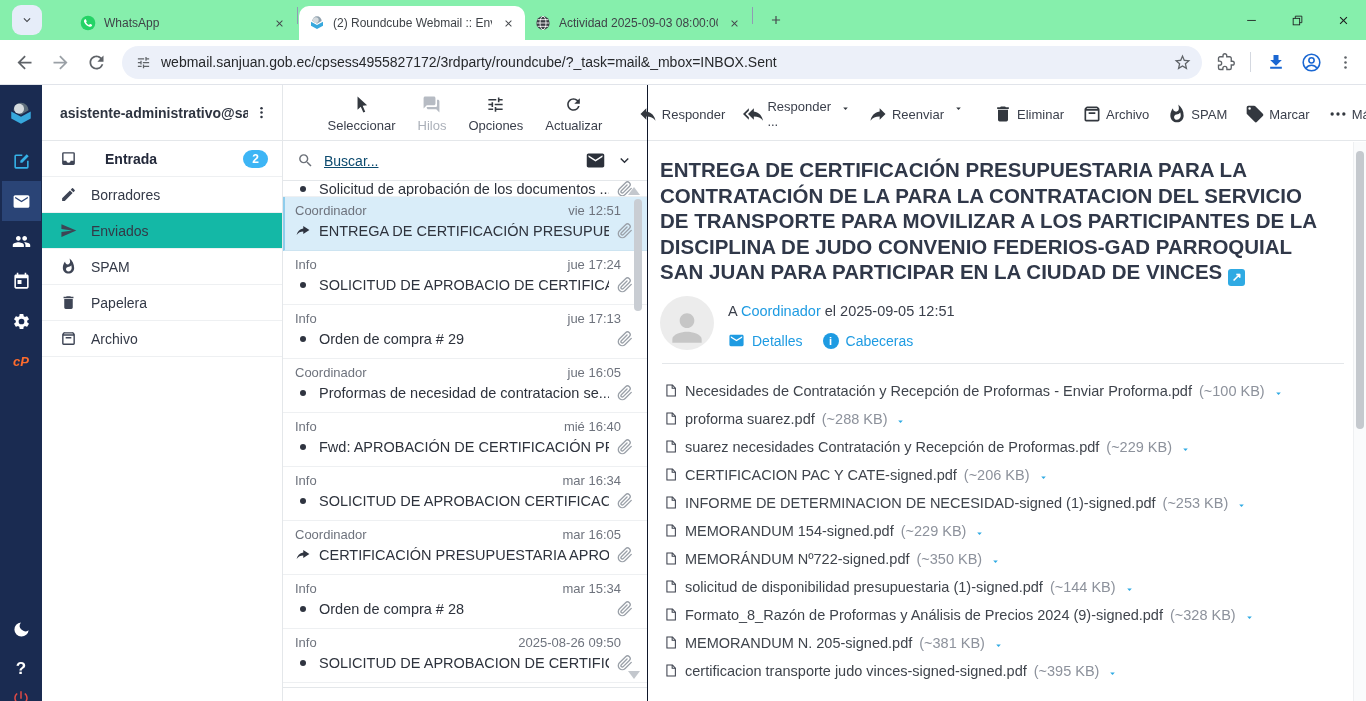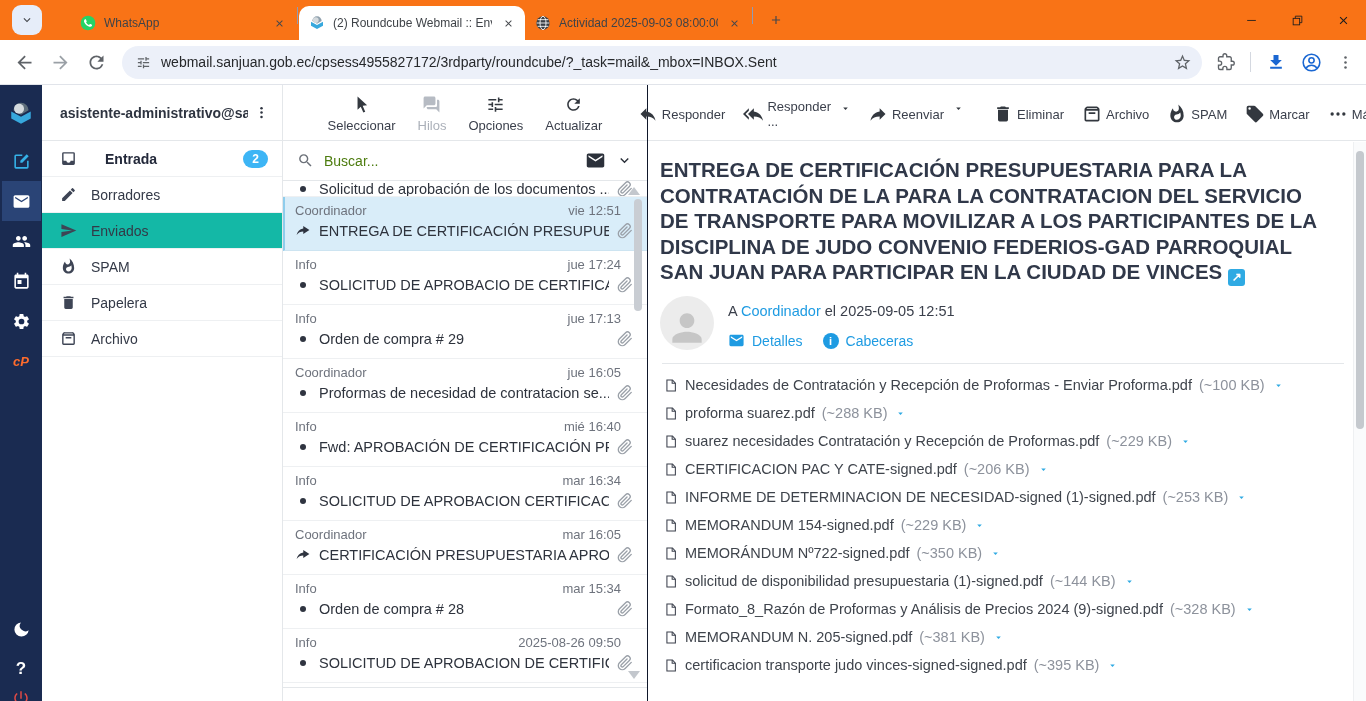--- a/index.html
+++ b/index.html
@@ -1,20 +1,20 @@
 <!DOCTYPE html>
 <html><head>
 <meta charset="utf-8">
 <style>
   * { box-sizing: border-box; margin: 0; padding: 0; }
   html,body { width:1366px; height:701px; overflow:hidden; background:#fff;
     font-family:"Liberation Sans", sans-serif; }
 
   
-  .tabstrip { height:40px; background:#f97316; display:flex; align-items:center; padding-left:12px; }
+  .tabstrip { height:40px; background:#86efac; display:flex; align-items:center; padding-left:12px; }
   .tab-search { align-self:center; width:30px; height:30px; border-radius:9px; background:#e6edf9;
     display:flex; align-items:center; justify-content:center; color:#44474c; margin-right:28px; }
   .tab-search svg { width:14px; height:14px; fill:currentColor; }
   .tab { width:226px; height:34px; display:flex; align-items:center; gap:8px; padding:0 8px 0 10px;
     font-size:12px; color:#3f4348; align-self:flex-end; border-radius:10px 10px 0 0; }
   .tab.active { background:#fff; }
   .tab-favicon { width:16px; height:16px; flex-shrink:0; }
   .tab-favicon svg { width:16px; height:16px; }
   .tab-title { flex:1; white-space:nowrap; overflow:hidden; }
   .tab-close { width:17px; height:17px; border-radius:50%; display:flex; align-items:center; justify-content:center; color:#44474c; flex-shrink:0; }
@@ -82,21 +82,21 @@
   .list-toolbar { height:56px; flex-shrink:0; display:flex; align-items:center; justify-content:center; gap:22px; border-bottom:1px solid #e4e7ea; padding-top:3px; }
   .tbtn { display:flex; flex-direction:column; align-items:center; gap:4px; font-size:13px; color:#3a3f4b; }
   .tbtn .ticon { display:flex; color:#33383f; }
   .tbtn .ticon svg { width:19px; height:19px; fill:currentColor; }
   .tbtn.disabled { color:#abb0b9;text-align:center; }
   .tbtn.disabled .ticon { color:#b6bbc3; }
 
   .search-row { height:40px; flex-shrink:0; display:flex; align-items:center; gap:10px; padding:0 14px; border-bottom:1px solid #e4e7ea; }
   .mag-icon { display:flex; color:#6b7078; }
   .mag-icon svg { width:17px; height:17px; fill:currentColor; }
-  .search-placeholder { flex:1; font-size:14px; color:#4d7c0f; }
+  .search-placeholder { flex:1; font-size:14px; color:#0c4a6e;text-decoration:underline; }
   .scope-icon { display:flex; color:#2b303a; }
   .scope-icon svg { width:21px; height:21px; fill:currentColor; }
   .search-chevron { display:flex; color:#2b303a; }
   .search-chevron svg { width:17px; height:17px; fill:currentColor; }
 
   .msg-list { flex:1; overflow:hidden; }
   .msg-row { height:54px; padding:6px 14px 0 12px; border-bottom:1px solid #eef0f2; background:#fff; }
   .msg-row.partial { height:16px; padding-top:0; overflow:hidden; }
   .msg-row.selected { background:#d9edf9; border-left:2px solid #8fcdec; padding-left:10px; border-bottom-color:#cde4f1; }
   .msg-line1 { display:flex; justify-content:space-between; font-size:13px; color:#6e737d; margin-bottom:5px; padding-right:12px; }
@@ -134,21 +134,21 @@
   .sender-meta { padding-top:7px; font-size:14.5px; color:#3a3f4b; }
   .meta-line1 .recipient-link { color:#1e9be2; }
   .meta-line2 { margin-top:13px; display:flex; gap:20px; align-items:center; }
   .meta-action { display:flex; gap:7px; align-items:center; color:#1e9be2; font-size:14px; }
   .meta-action .aicon { display:flex; color:#1e9be2; }
   .meta-action .aicon svg { width:17px; height:17px; fill:currentColor; }
   .info-circle { width:16px; height:16px; border-radius:50%; background:#1e9be2; color:#fff; font-size:11px;
     font-weight:bold; display:flex; align-items:center; justify-content:center; }
   .att-divider { border-top:1px solid #e4e7ea; margin:13px 2px 7px 2px; }
   .attachments { list-style:none; display:flex; flex-wrap:wrap; column-gap:26px; padding-left:4px; max-width:680px; }
-  .att { height:28px; display:flex; align-items:center; gap:7px; white-space:nowrap; }
+  .att { height:28px; display:flex; align-items:flex-end; gap:7px; white-space:nowrap; }
   .att-icon { display:flex; color:#3c414d; }
   .att-icon svg { width:14px; height:17px; }
   .att-name { font-size:14.5px; color:#3f444c; }
   .att-size { font-size:14.5px; color:#8d929c; }
   .att-caret { display:flex; color:#2faae3; margin-left:1px; }
   .att-caret svg { width:11px; height:11px; fill:currentColor; }
 
   .read-scrollbar { position:absolute; right:0; top:57px; bottom:0; width:13px; background:#fafbfc; border-left:1px solid #eef0f2; }
   .read-thumb { position:absolute; left:2px; right:2px; top:9px; height:278px; background:#c5c9ce; border-radius:6px; }
 </style>

